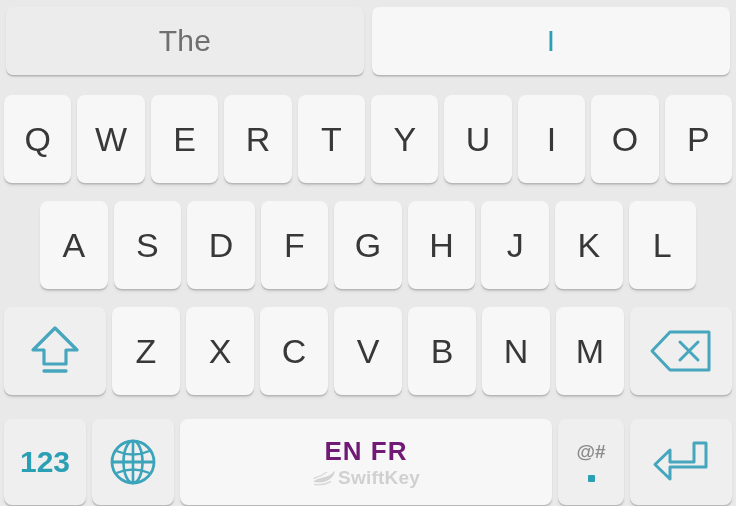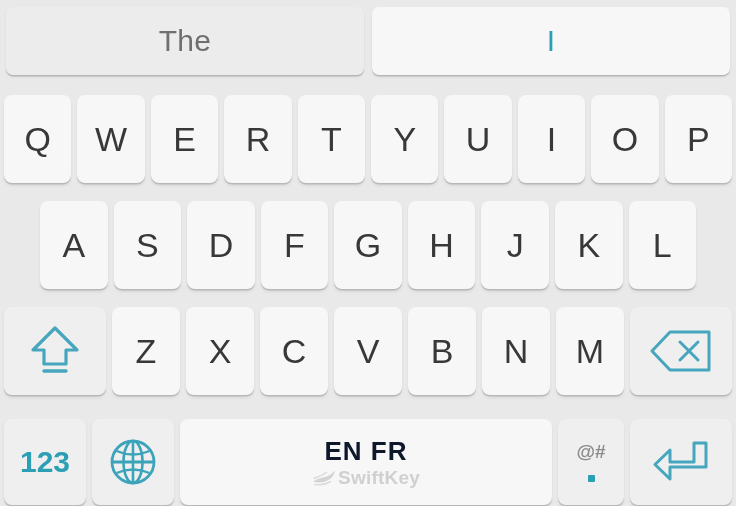--- a/index.html
+++ b/index.html
@@ -129,21 +129,21 @@
     flex-direction: column;
     justify-content: center;
   }
   .key.enter {
     flex: 0 0 102px;
     height: 86px;
   }
 
   .space-lang {
     font-size: 26px;
-    color: #0f172a;
+    color: #701a75;
     letter-spacing: 1px;
     line-height: 1;
   }
   .space-brand {
     display: flex;
     align-items: center;
     gap: 0;
     opacity: 0.72;
   }
   .brand-word {

